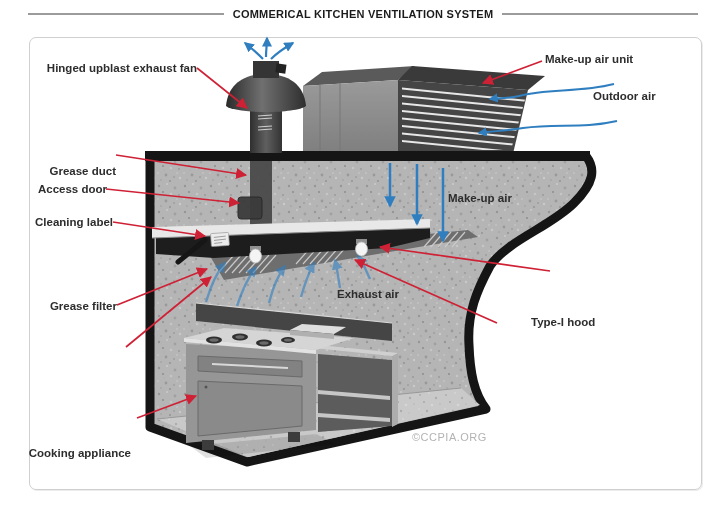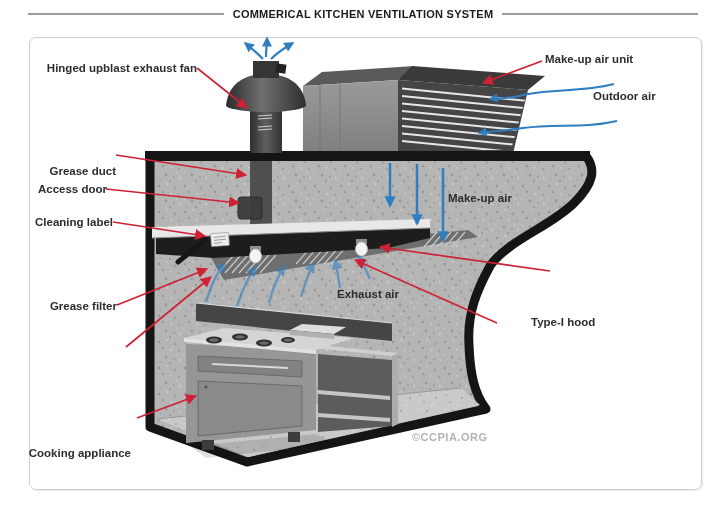--- a/index.html
+++ b/index.html
@@ -25,21 +25,21 @@
     position:absolute;left:29px;top:37px;width:671px;height:451px;
     border:1.5px solid #cfcfcf;border-radius:7px;box-shadow:1px 1px 0 #ececec;z-index:0;
   }
   svg.diagram{position:absolute;left:0;top:0;z-index:1;}
   .diagram-label{
     position:absolute;z-index:3;font-size:11.5px;font-weight:700;
     color:var(--label-text);white-space:nowrap;line-height:1.25;
   }
   .diagram-label.center{text-align:center;white-space:normal;}
   .watermark{
-    position:absolute;z-index:3;font-size:11px;font-weight:700;letter-spacing:.5px;
+    position:absolute;z-index:3;font-size:11px;font-weight:400;letter-spacing:.5px;
     color:var(--watermark-text);
     text-align:right;
   }
   
   .ln-red{stroke:var(--annotation-line);stroke-width:1.7;fill:none;}
   .mk-red{fill:var(--annotation-line);}
   .ln-blue{stroke:var(--airflow-arrow);fill:none;}
   .mk-blue{fill:var(--airflow-arrow);}
   .soft{opacity:.6;}
 </style>

